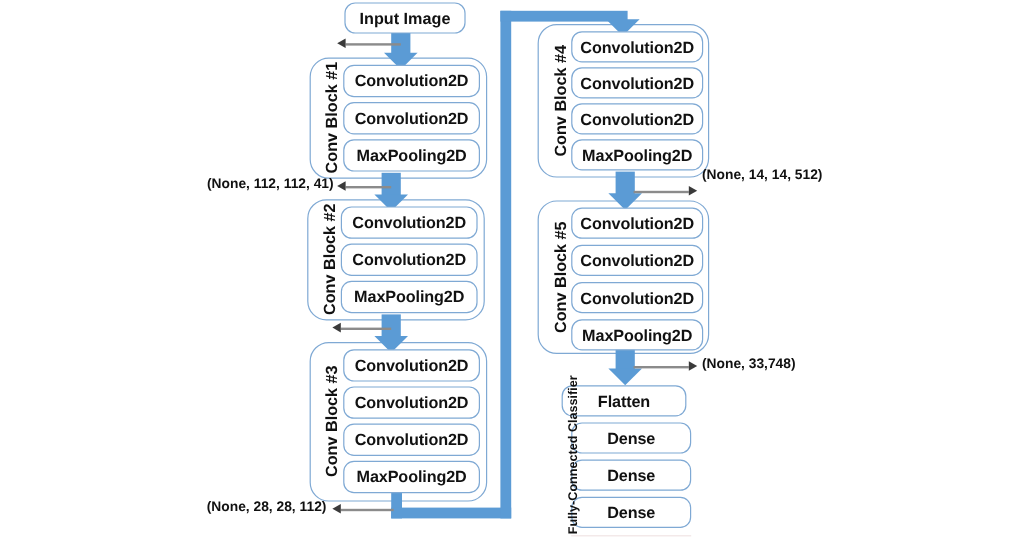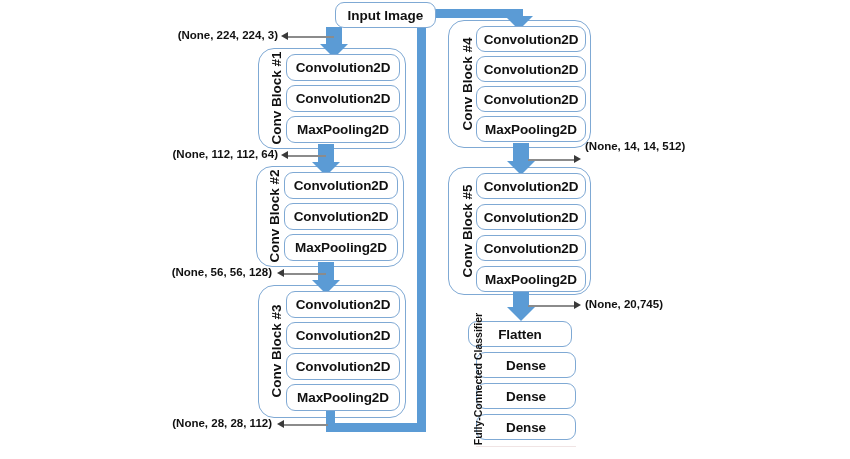--- a/index.html
+++ b/index.html
@@ -41,21 +41,20 @@
     border-radius: 9px;
     background: #ffffff;
     color: #111111;
     font-weight: bold;
     font-size: 13.5px;
     display: flex;
     align-items: center;
     justify-content: center;
     z-index: 6;
     white-space: nowrap;
-    margin-left: 48px;
   }
   
   .group-outline {
     position: absolute;
     box-sizing: border-box;
     border: 1.6px solid #7FA9D4;
     border-radius: 16px;
     background: transparent;
     z-index: 3;
   }
@@ -259,49 +258,43 @@
     <span>Dense</span>
   </div>
   <div class="layer-box" style="left:476px; top:383px; width:100px; height:26px;">
     <span>Dense</span>
   </div>
   <div class="layer-box" style="left:476px; top:414px; width:100px; height:26px;">
     <span>Dense</span>
   </div>
   <div class="faint-rule" style="left:476px; top:446px; width:100px;"></div>
 
-  <div class="shape-label right-aligned" style="left:110px; top:29px; width:168px;">
-    <span>(None, 224, 224, 3)</span>
-  </div>
   <div class="thin-line" style="left:288px; top:36px; width:46px;"></div>
   <div class="arrowhead-left" style="left:281px; top:32px;"></div>
 
   <div class="shape-label right-aligned" style="left:105px; top:148px; width:173px;">
-    <span>(None, 112, 112, 64)</span>
+    <span>(None, 112, 112, 41)</span>
   </div>
   <div class="thin-line" style="left:288px; top:155px; width:38px;"></div>
   <div class="arrowhead-left" style="left:281px; top:151px;"></div>
 
-  <div class="shape-label right-aligned" style="left:108px; top:266px; width:164px;">
-    <span>(None, 56, 56, 128)</span>
-  </div>
   <div class="thin-line" style="left:284px; top:273px; width:42px;"></div>
   <div class="arrowhead-left" style="left:277px; top:269px;"></div>
 
   <div class="shape-label right-aligned" style="left:108px; top:417px; width:164px;">
     <span>(None, 28, 28, 112)</span>
   </div>
   <div class="thin-line" style="left:284px; top:424px; width:44px;"></div>
   <div class="arrowhead-left" style="left:277px; top:420px;"></div>
 
   <div class="thin-line" style="left:528px; top:159px; width:46px;"></div>
   <div class="arrowhead-right" style="left:574px; top:155px;"></div>
   <div class="shape-label" style="left:585px; top:140px;">
     <span>(None, 14, 14, 512)</span>
   </div>
 
   <div class="thin-line" style="left:528px; top:305px; width:46px;"></div>
   <div class="arrowhead-right" style="left:574px; top:301px;"></div>
   <div class="shape-label" style="left:585px; top:298px;">
-    <span>(None, 20,745)</span>
+    <span>(None, 33,748)</span>
   </div>
 
 </div>
 
 </body></html>

